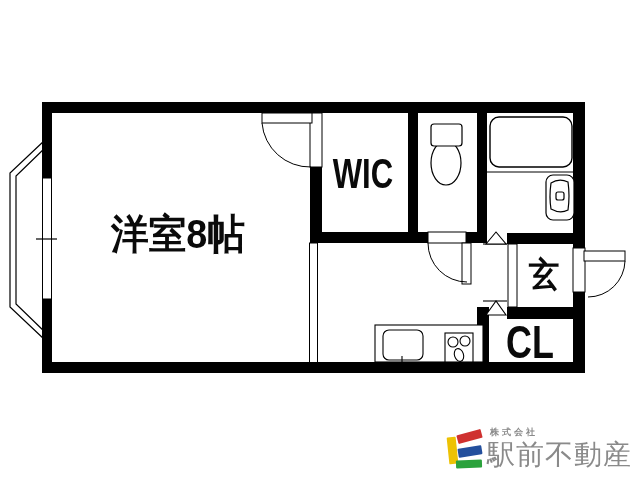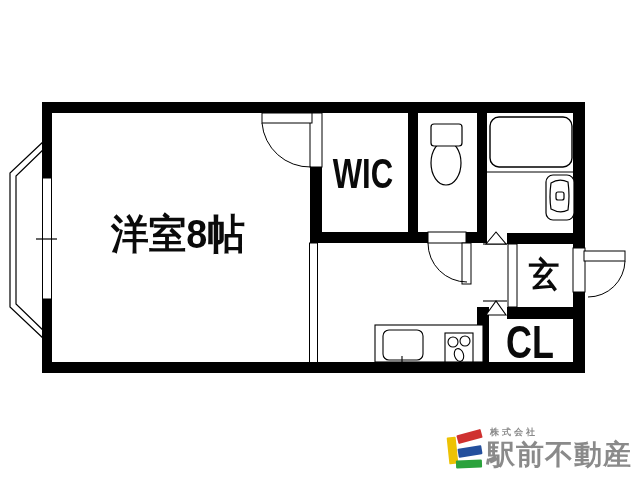--- a/index.html
+++ b/index.html
@@ -14,21 +14,21 @@
   .label-cl{left:490px;top:319px;width:80px;font-size:46px;transform:scaleX(.78);transform-origin:center;}
   
   .logo{position:absolute;left:444px;top:422px;width:190px;height:52px;}
   .logo-bar{position:absolute;border-radius:1px;}
   .bar-yellow{left:4px;top:15px;width:9px;height:27px;transform:rotate(-6deg);}
   .bar-red{left:13px;top:10px;width:25px;height:9px;transform:rotate(-15deg);}
   .bar-blue{left:14px;top:25px;width:24px;height:9px;transform:rotate(-9deg);}
   .bar-green{left:12px;top:38px;width:26px;height:8px;transform:rotate(-2deg);}
   .company-prefix{position:absolute;left:46px;top:4px;font-size:9px;letter-spacing:3px;
                   font-weight:bold;white-space:nowrap;}
-  .company-name{position:absolute;left:43px;top:14px;font-size:28px;font-weight:bold;
+  .company-name{position:absolute;left:43px;top:14px;font-size:28px;font-weight:normal;
                 letter-spacing:1px;white-space:nowrap;}
 </style>
 </head>
 <body>
 
 <div id="stage">
 
   <svg id="plan-svg" width="640" height="480" viewBox="0 0 640 480">
 
     <g fill="#000000">

